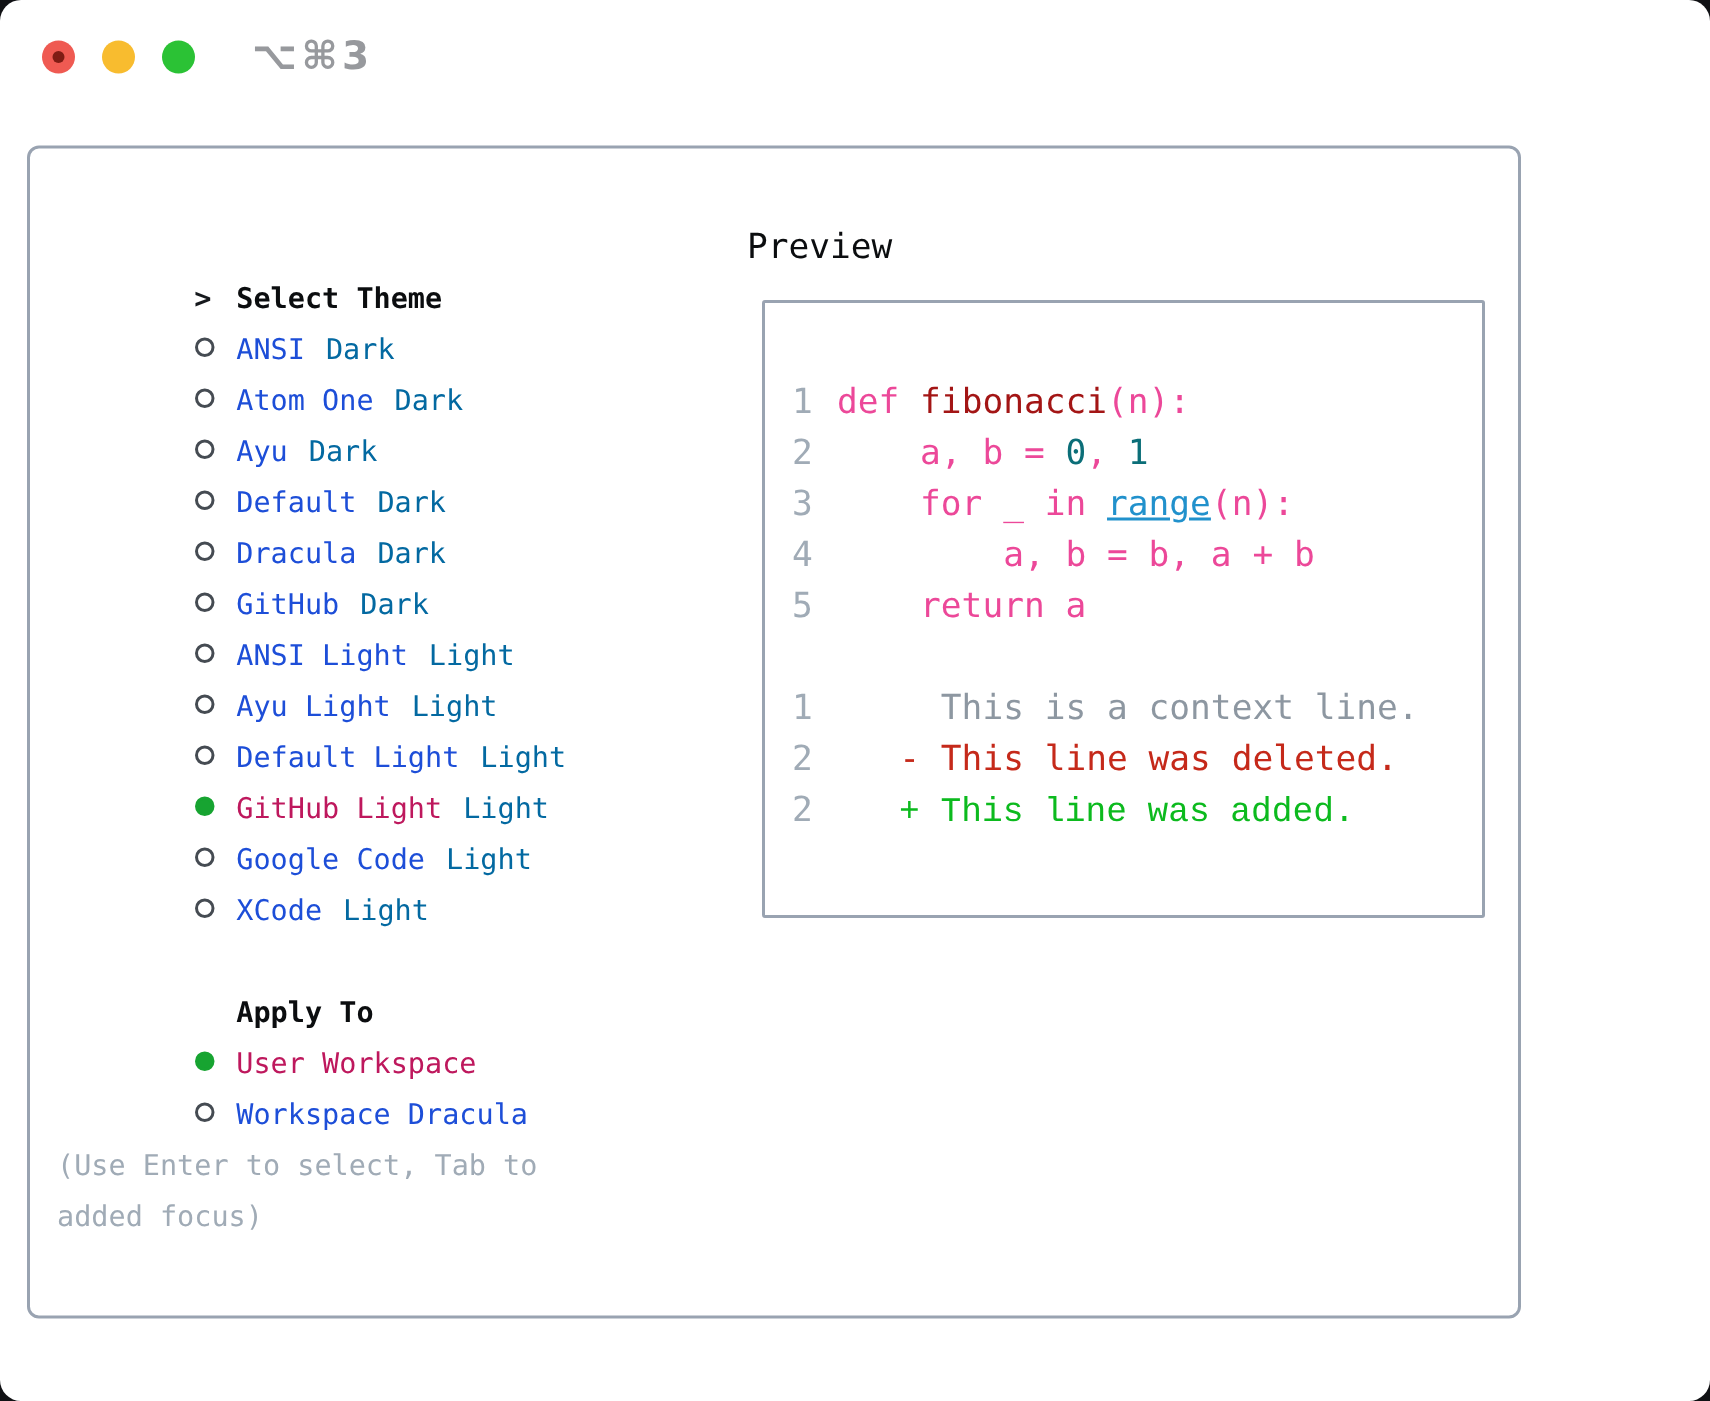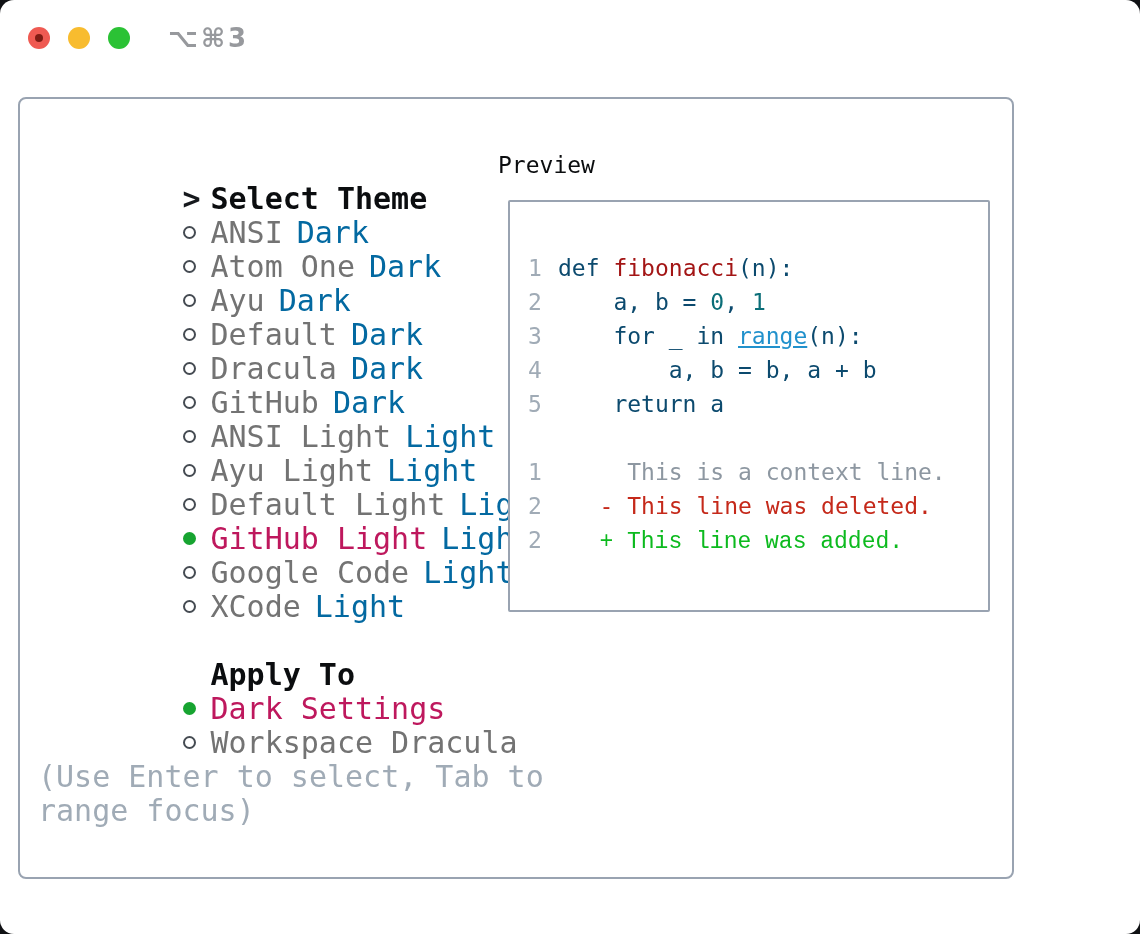--- a/index.html
+++ b/index.html
@@ -19,48 +19,48 @@
     position:absolute;left:168px;top:22px;height:32px;line-height:32px;
     font-family:"DejaVu Sans","Liberation Sans",sans-serif;
     font-weight:bold;font-size:26px;color:#97999d;letter-spacing:3px;
   }
   
   .panel{
     position:absolute;left:18px;top:97px;width:996px;height:782px;
     box-sizing:border-box;border:2px solid #99a3b1;border-radius:8px;background:#fff;
   }
   .left-col{position:absolute;left:18px;top:49px;}
-  .row{height:34px;line-height:34px;font-size:30px;white-space:pre;color:#353b42;}
+  .row{height:34px;line-height:34px;font-size:19px;white-space:pre;color:#353b42;}
   .spacer{height:34px;}
   .marker{display:inline-block;width:28px;}
   .prompt{font-weight:bold;color:#16191d;}
   .hdr{font-weight:bold;color:#0b0d0f;}
   .radio{
     display:inline-block;width:13px;height:13px;border-radius:50%;
     box-sizing:border-box;border:2px solid #454b52;vertical-align:middle;
     position:relative;top:-2px;
   }
-  .theme-item .name{color:#737373;}
+  .theme-item .name{color:#1d4ed8;}
   .tag{color:#0369a1;margin-left:14px;}
   .selected .radio{background:#17a431;border-color:#17a431;}
   .selected .name{color:#be185d;}
   .help{color:#a0abb6;}
   
   .preview-title{
     position:absolute;left:478px;top:49px;height:34px;line-height:34px;
     font-size:23px;font-weight:normal;color:#0b0d0f;
   }
   .preview-box{
     position:absolute;left:488px;top:101px;width:482px;height:412px;
     box-sizing:border-box;border:2px solid #99a3b1;border-radius:2px;background:#fff;
   }
   .preview-content{position:absolute;left:18px;top:49px;}
   .pline{height:34px;line-height:34px;font-size:23px;white-space:pre;}
   .ln{display:inline-block;width:30px;color:#a0abb6;}
-  .plain{color:#0c4a6e;margin-top:28px;}
+  .plain{color:#ec4899;margin-top:28px;}
   .func{color:#a31515;}
   .num{color:#0b6e78;}
   .builtin{color:#2191cc;text-decoration:underline;}
   .context{color:#8d97a1;}
   .deleted{color:#c5291a;}
   .added{color:#0cba1e;font-family:Liberation Mono, monospace;}
 </style>
 </head>
 <body>
 
@@ -118,30 +118,30 @@
       <div class="row theme-item">
         <span class="marker"><span class="radio"></span></span><span class="name">XCode</span><span class="tag">Light</span>
       </div>
 
       <div class="row spacer"></div>
 
       <div class="row">
         <span class="marker"></span><span class="hdr">Apply To</span>
       </div>
       <div class="row theme-item selected">
-        <span class="marker"><span class="radio"></span></span><span class="name">Dark Settings</span>
+        <span class="marker"><span class="radio"></span></span><span class="name">User Workspace</span>
       </div>
       <div class="row theme-item">
         <span class="marker"><span class="radio"></span></span><span class="name">Workspace Dracula</span>
       </div>
 
       <div class="row spacer"></div>
 
       <div class="row help">(Use Enter to select, Tab to</div>
-      <div class="row help">range focus)</div>
+      <div class="row help">added focus)</div>
     </div>
 
     <div class="preview-title">Preview</div>
 
     <div class="preview-box">
       <div class="preview-content">
 
         <div class="pline"><span class="ln">1</span><span class="plain">def </span><span class="func">fibonacci</span><span class="plain">(n):</span></div>
 
         <div class="pline"><span class="ln">2</span><span class="plain">    a, b = </span><span class="num">0</span><span class="plain">, </span><span class="num">1</span></div>

